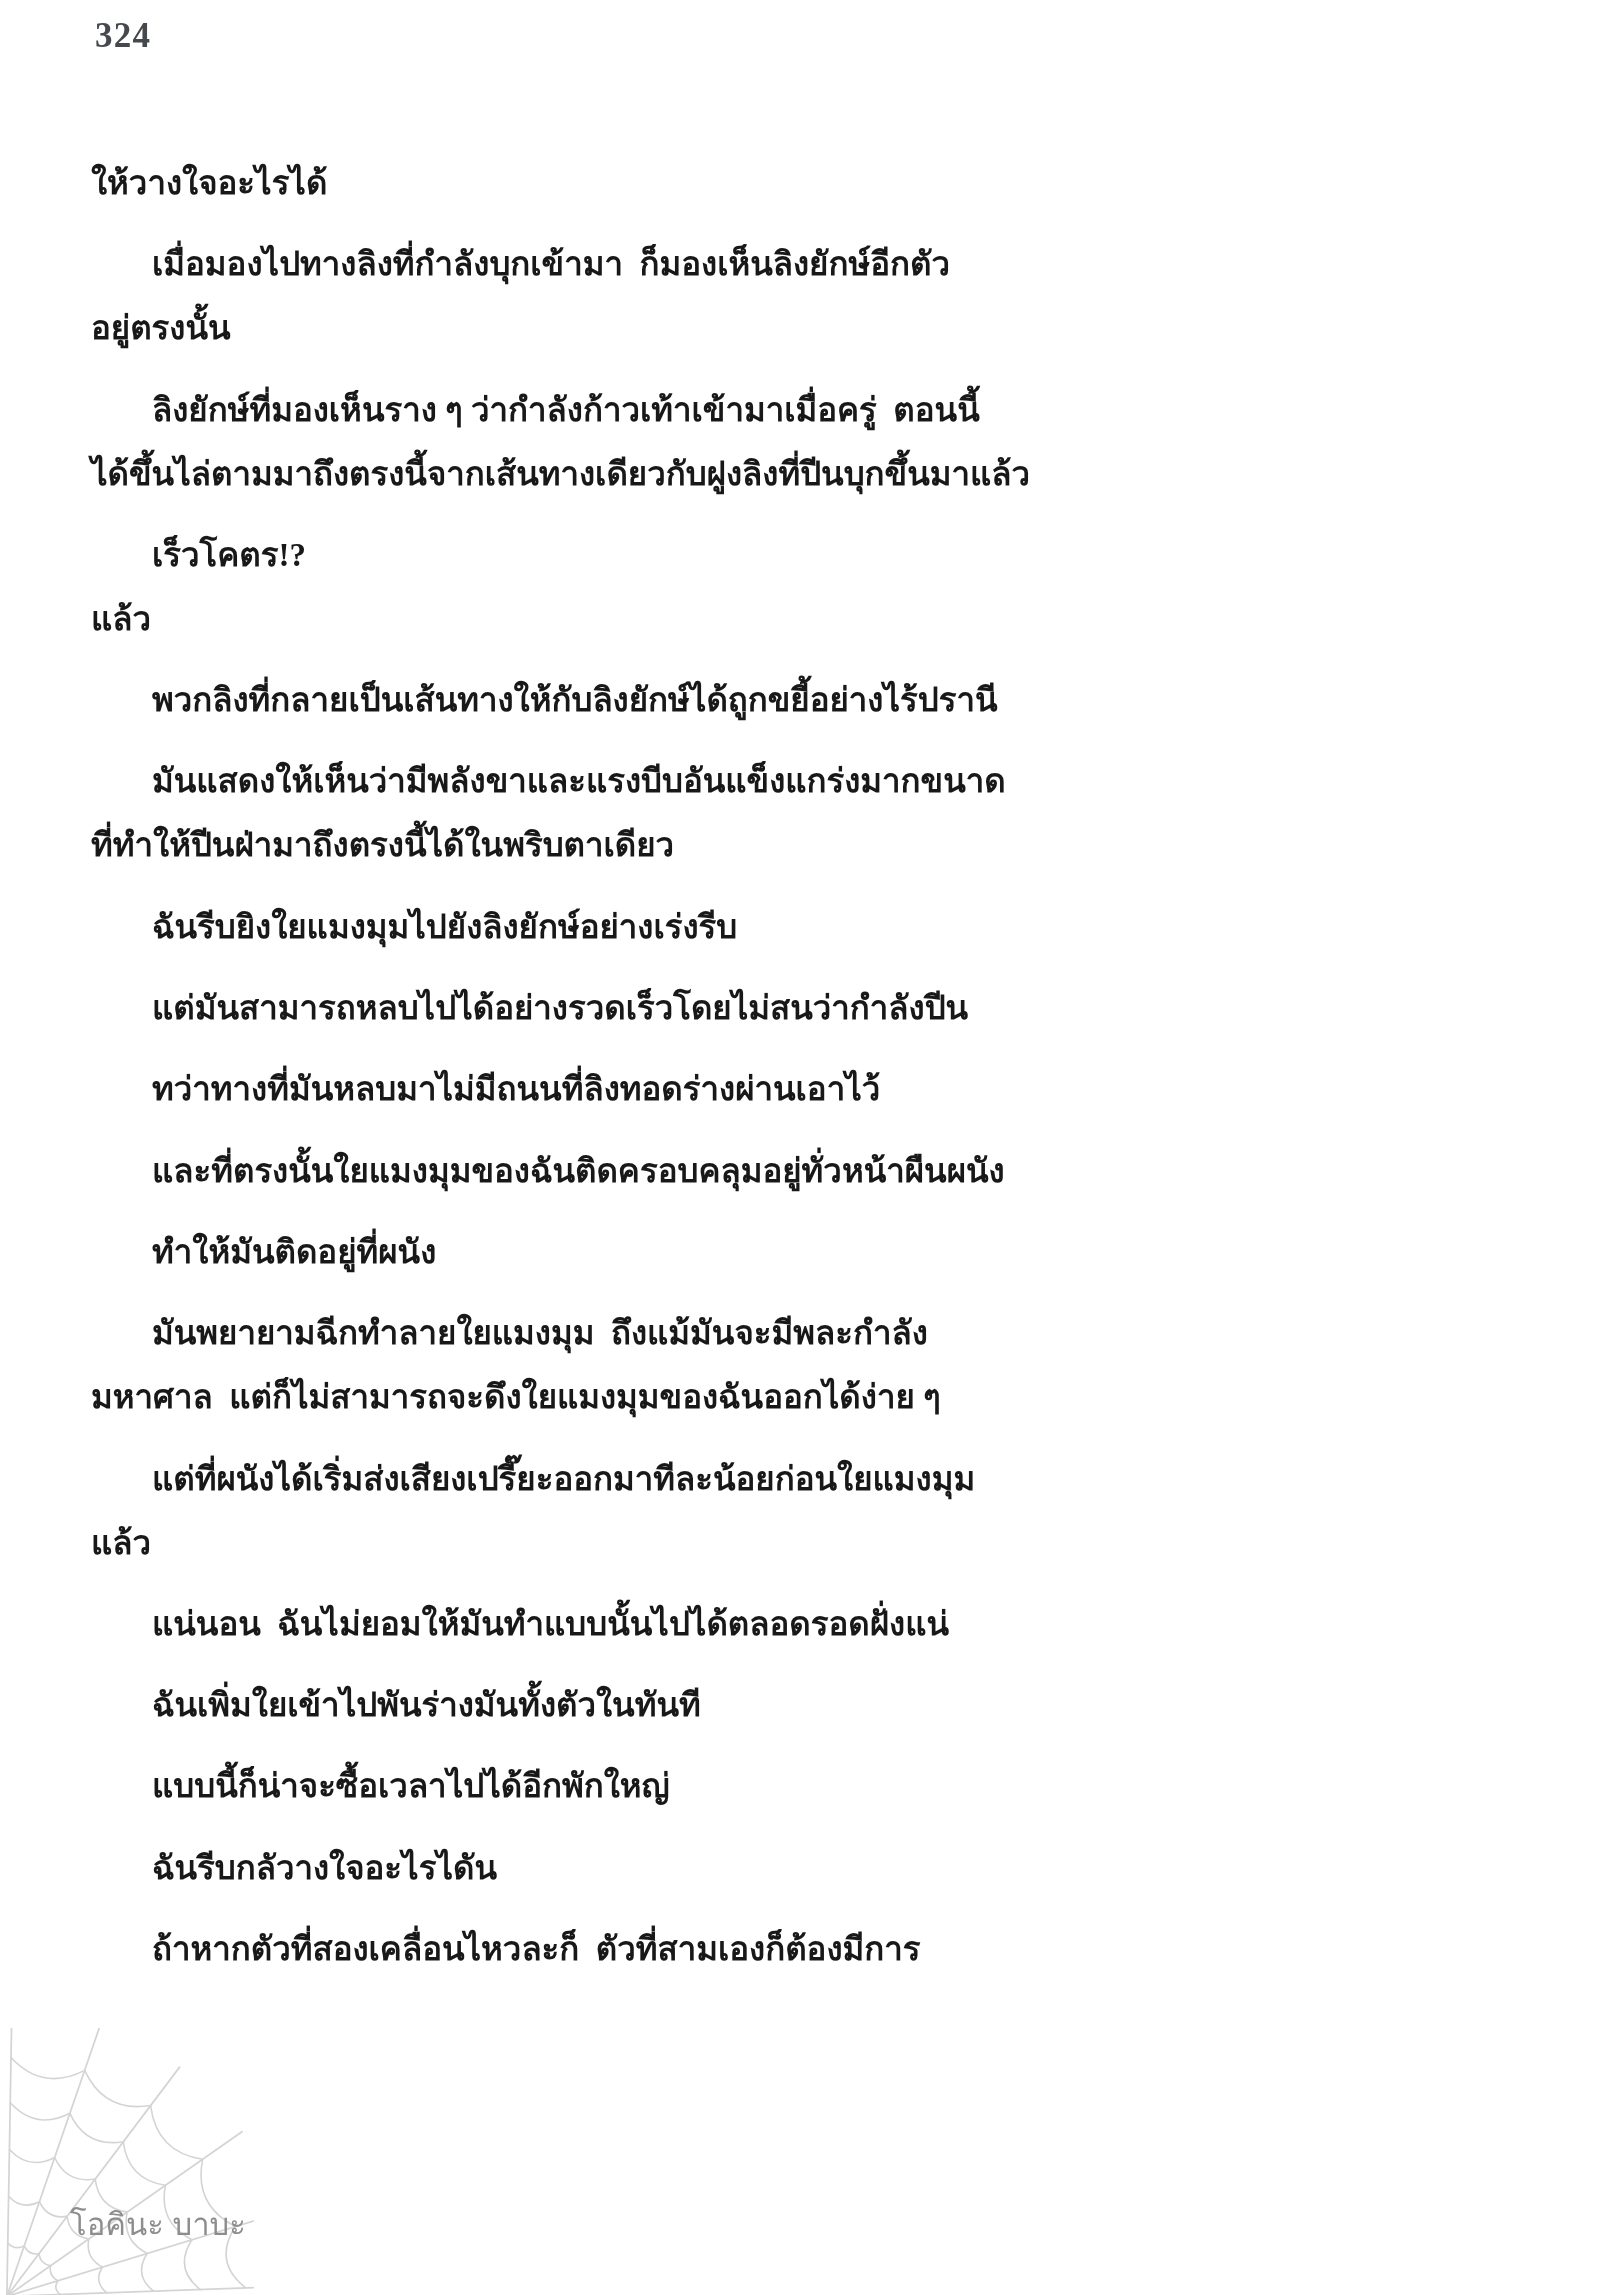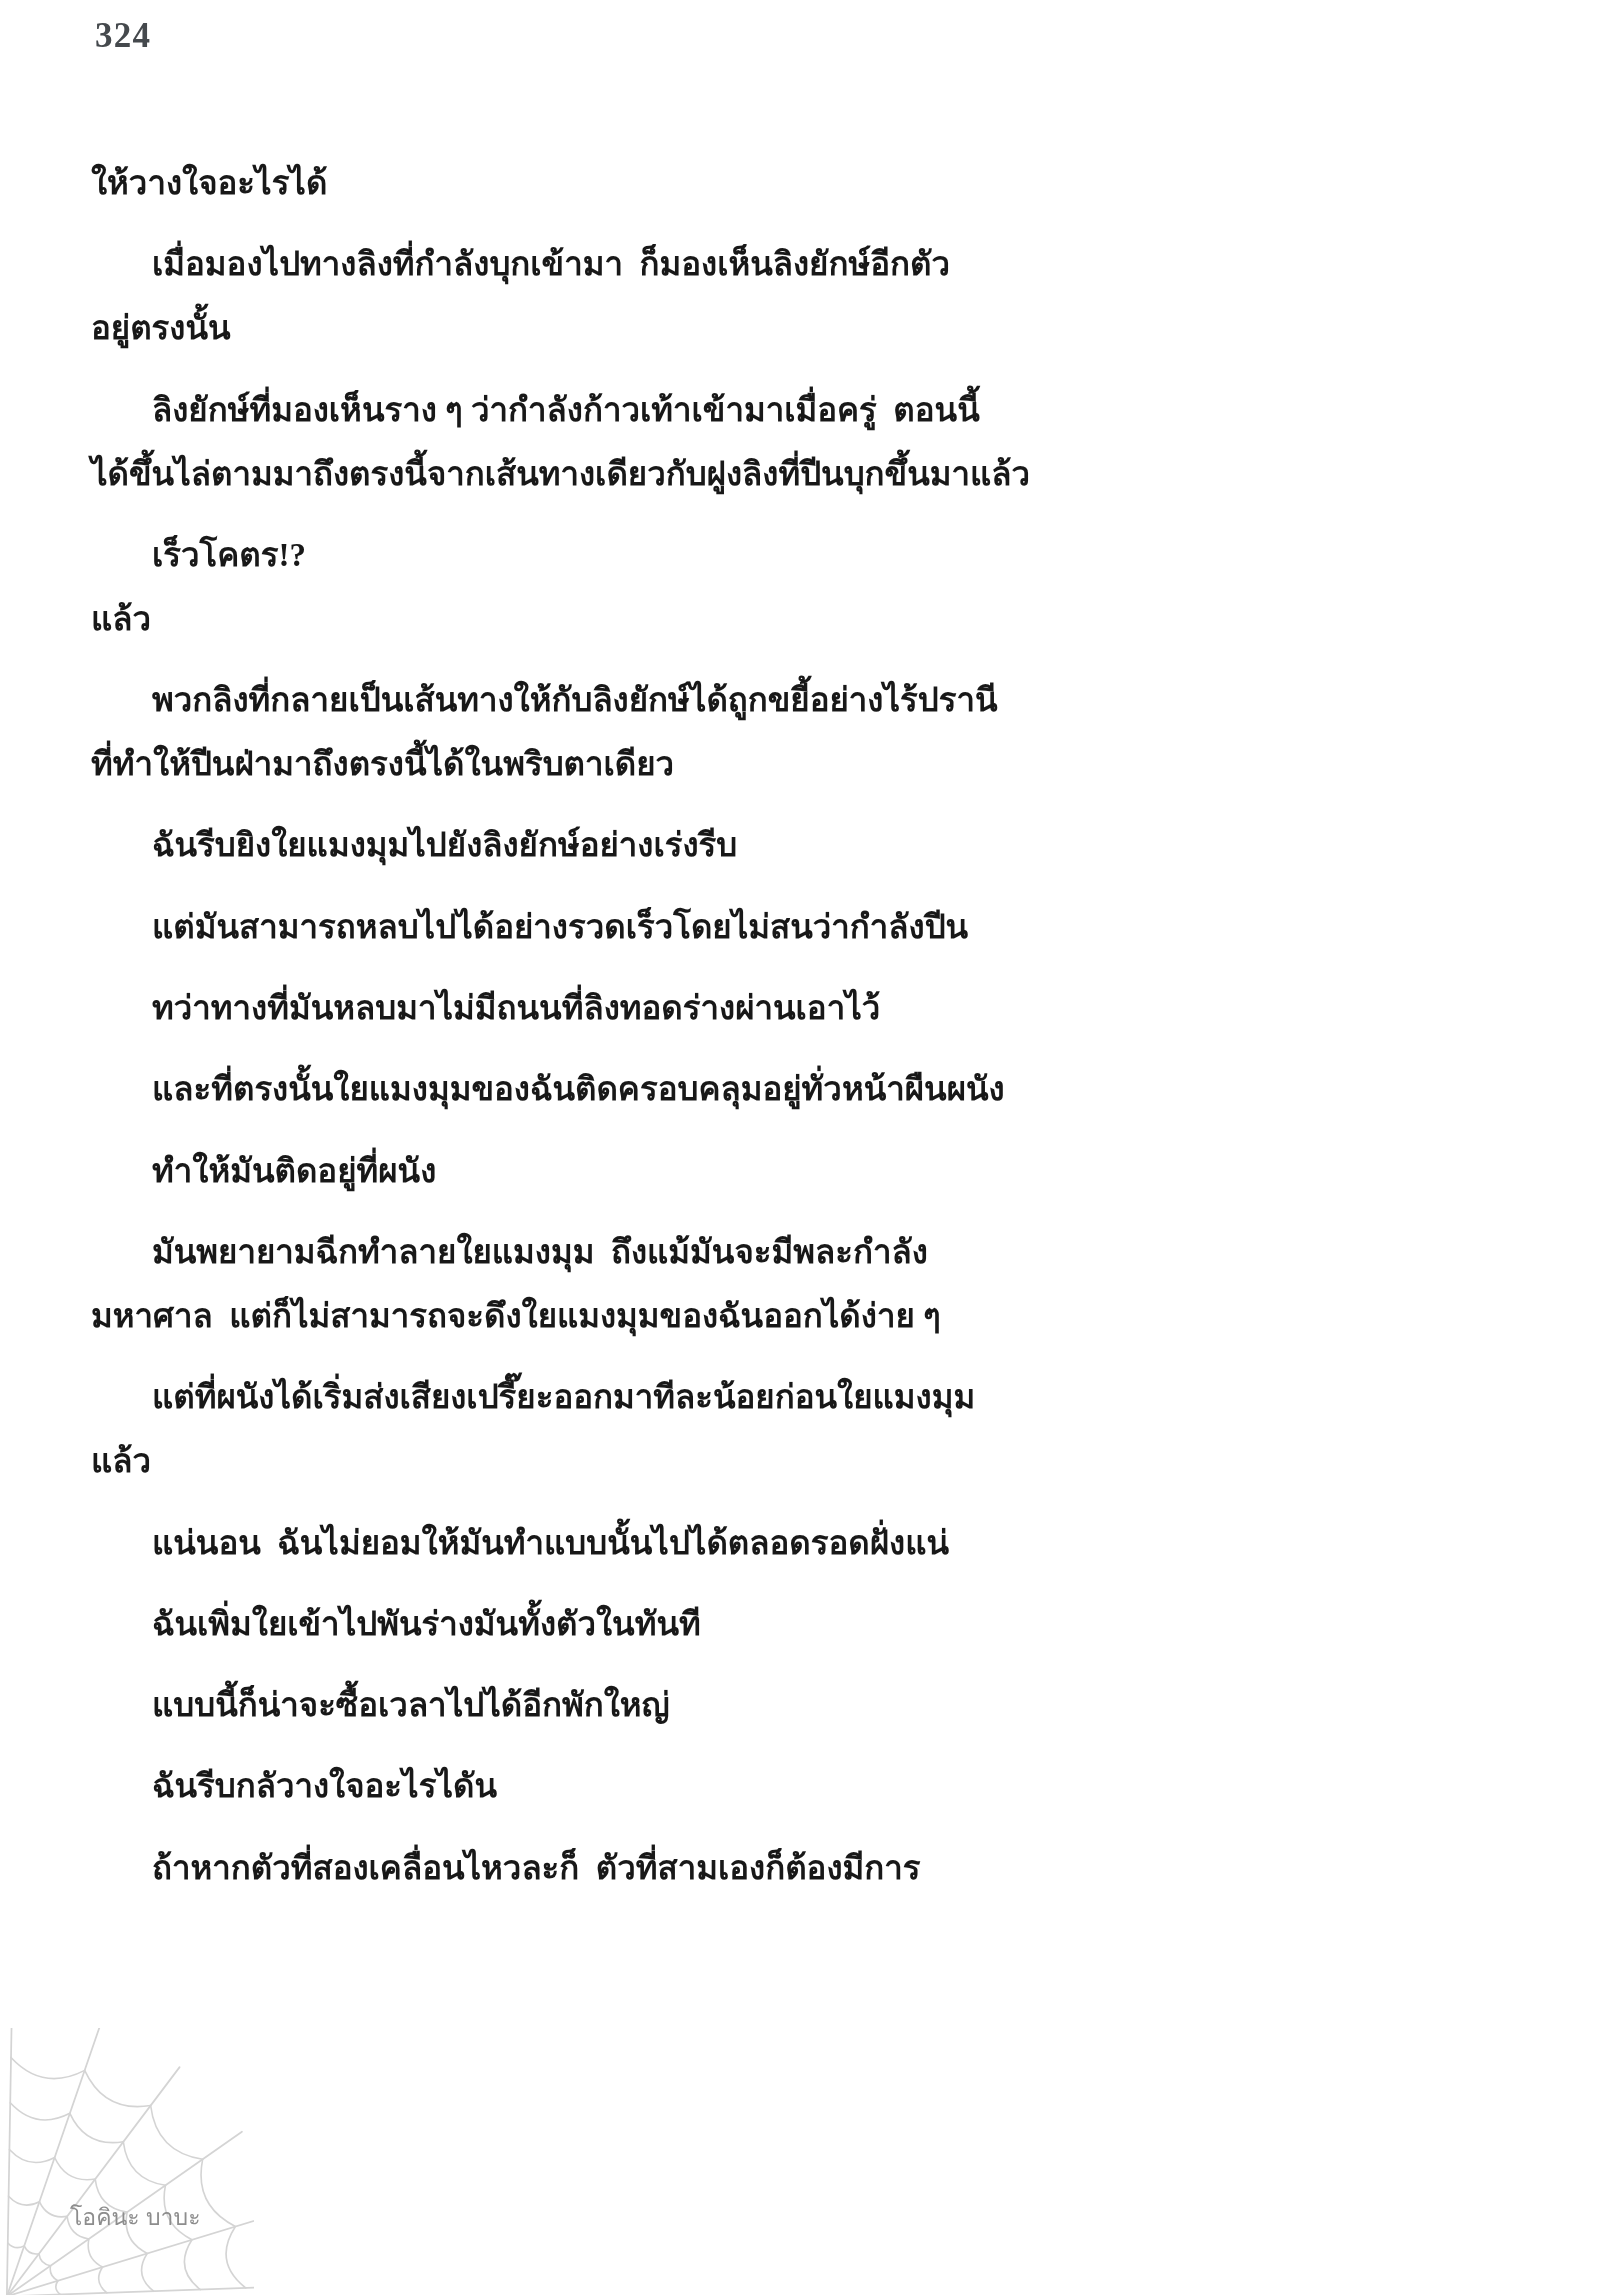--- a/index.html
+++ b/index.html
@@ -40,21 +40,21 @@
     position: absolute;
     left: 0;
     bottom: 0;
     width: 254px;
     height: 267px;
   }
   .author-signature {
     position: absolute;
     left: 70px;
     top: 2199px;
-    font-size: 23px;
+    font-size: 31px;
     color: #8d8d8d;
     font-family: "Liberation Sans", "DejaVu Sans", sans-serif;
     white-space: pre;
     text-align: right;
   }
 </style>
 </head>
 <body style="background: rgb(255, 255, 255);">
 
 <div class="page">
@@ -63,20 +63,21 @@
 
   <main class="text-block" id="text-block" style="color: rgb(24, 24, 24); font-weight: bold;">
       <div class="text-line">ให้วางใจอะไรได้</div>
       <div class="text-line indent">เมื่อมองไปทางลิงที่กำลังบุกเข้ามา  ก็มองเห็นลิงยักษ์อีกตัว</div>
       <div class="text-line">อยู่ตรงนั้น</div>
       <div class="text-line indent">ลิงยักษ์ที่มองเห็นราง ๆ ว่ากำลังก้าวเท้าเข้ามาเมื่อครู่  ตอนนี้</div>
       <div class="text-line">ได้ขึ้นไล่ตามมาถึงตรงนี้จากเส้นทางเดียวกับฝูงลิงที่ปีนบุกขึ้นมาแล้ว</div>
       <div class="text-line indent">เร็วโคตร!?</div>
       <div class="text-line">แล้ว</div>
       <div class="text-line indent">พวกลิงที่กลายเป็นเส้นทางให้กับลิงยักษ์ได้ถูกขยี้อย่างไร้ปรานี</div>
+      <div class="text-line indent">มันแสดงให้เห็นว่ามีพลังขาและแรงบีบอันแข็งแกร่งมากขนาด</div>
       <div class="text-line">ที่ทำให้ปีนฝ่ามาถึงตรงนี้ได้ในพริบตาเดียว</div>
       <div class="text-line indent">ฉันรีบยิงใยแมงมุมไปยังลิงยักษ์อย่างเร่งรีบ</div>
       <div class="text-line indent">แต่มันสามารถหลบไปได้อย่างรวดเร็วโดยไม่สนว่ากำลังปีน</div>
       <div class="text-line indent">ทว่าทางที่มันหลบมาไม่มีถนนที่ลิงทอดร่างผ่านเอาไว้</div>
       <div class="text-line indent">และที่ตรงนั้นใยแมงมุมของฉันติดครอบคลุมอยู่ทั่วหน้าผืนผนัง</div>
       <div class="text-line indent">ทำให้มันติดอยู่ที่ผนัง</div>
       <div class="text-line indent">มันพยายามฉีกทำลายใยแมงมุม  ถึงแม้มันจะมีพละกำลัง</div>
       <div class="text-line">มหาศาล  แต่ก็ไม่สามารถจะดึงใยแมงมุมของฉันออกได้ง่าย ๆ</div>
       <div class="text-line indent">แต่ที่ผนังได้เริ่มส่งเสียงเปรี๊ยะออกมาทีละน้อยก่อนใยแมงมุม</div>
       <div class="text-line">แล้ว</div>

